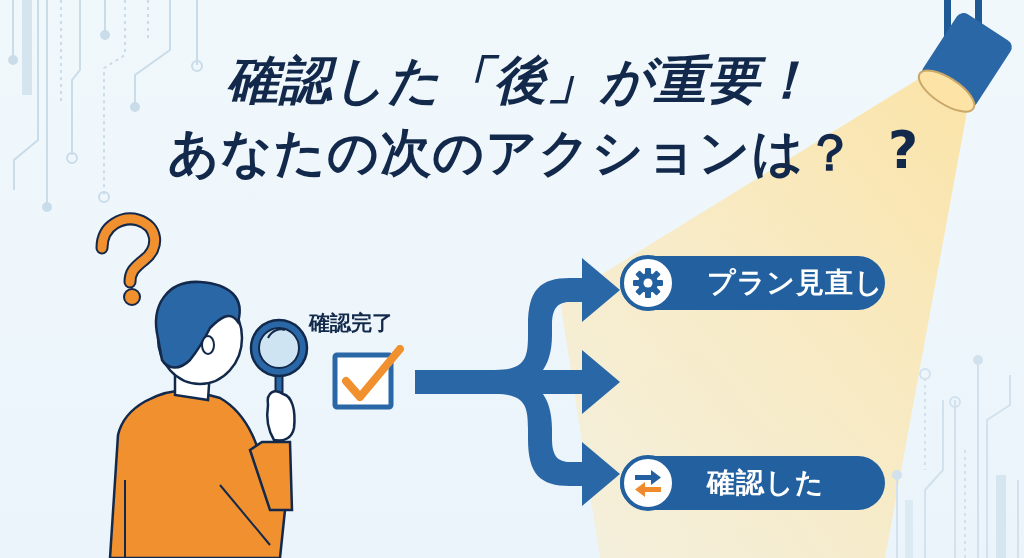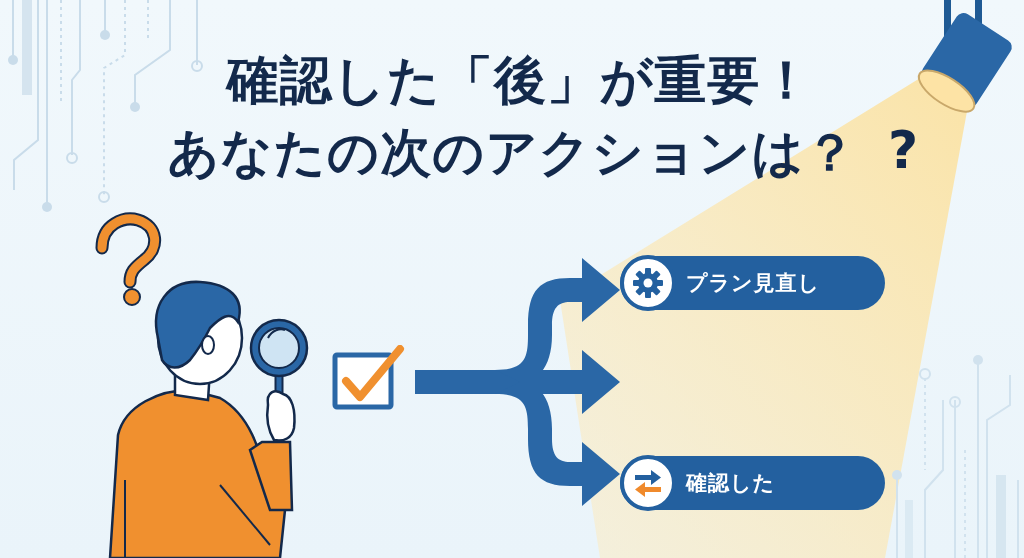--- a/index.html
+++ b/index.html
@@ -1,26 +1,26 @@
 <!DOCTYPE html>
 <html><head>
 <meta charset="utf-8">
 <style>
   html, body { margin:0; padding:0; }
   body { width:1024px; height:558px; overflow:hidden; background:#eef6fb; font-family:"DejaVu Sans", sans-serif; }
   .stage { position:relative; width:1024px; height:558px; background:linear-gradient(180deg,#f1f8fc 0%,#eaf4fa 100%); overflow:hidden; }
   .bg-svg { position:absolute; left:0; top:0; }
   .title { position:absolute; left:0; width:1024px; text-align:center; color:#13294b; font-weight:bold; letter-spacing:1px; }
-  .title.l1 { top:48px; font-size:52px; line-height:64px; padding-left:16px; box-sizing:border-box; }
+  .title.l1 { top:48px; font-size:52px; line-height:64px; padding-left:16px; box-sizing:border-box;font-style:italic; }
   .title.l2 { top:120px; font-size:51px; line-height:66px; box-sizing:border-box; }
   .confirm-label { position:absolute; left:309px; top:309px; font-size:21px; font-weight:bold; color:#13294b; }
   .pill { position:absolute; left:620px; height:54px; width:265px; background:#23609f; border-radius:27px; color:#fff; cursor:pointer; }
   .pill .circle { position:absolute; left:0; top:-1px; width:56px; height:56px; border-radius:50%; background:#fff; border:4px solid #23609f; box-sizing:border-box; }
   .pill .circle svg { position:absolute; left:8px; top:8px; }
-  .pill .label { position:absolute; left:66px; top:0; line-height:54px; font-size:21px; font-weight:bold; letter-spacing:1px; }
+  .pill .label { position:absolute; left:87px; top:0; line-height:54px; font-size:28px; font-weight:bold; letter-spacing:1px; }
 </style>
 </head>
 <body>
 
 <div class="stage">
 
   <svg class="bg-svg" width="1024" height="558">
     <defs>
       <linearGradient id="beam" x1="1" y1="0" x2="0" y2="1">
         <stop offset="0" stop-color="#fbe2a2" stop-opacity="0.95"></stop>
@@ -121,20 +121,21 @@
       <line x1="199" y1="160" x2="199" y2="198" stroke="#13294b" stroke-width="9"></line>
       <line x1="199" y1="160" x2="199" y2="198" stroke="#2a67a6" stroke-width="5"></line>
       <circle cx="199" cy="138" r="28" fill="#2a67a6" stroke="#13294b" stroke-width="2.5"></circle>
       <circle cx="199" cy="138" r="20" fill="#cfe4f3" stroke="#13294b" stroke-width="2"></circle>
       <path d="M188,128 C192,120 200,118 205,120" stroke="#13294b" stroke-width="2" fill="none"></path>
     </g>
 
     <path d="M188,195 C186,182 195,178 203,184 C212,186 216,200 214,218 C212,228 204,232 194,230 C188,220 186,208 188,195 Z" fill="#fff" stroke="#13294b" stroke-width="2.5"></path>
   </svg>
 
+  <div class="confirm-label">確認完了</div>
   <svg style="position:absolute;left:330px;top:345px" width="80" height="70">
     <rect x="5" y="10" width="56" height="52" fill="#fff" stroke="#2a67a6" stroke-width="5" rx="2"></rect>
     <polyline points="16,36 30,52 70,4" stroke="#f0902f" stroke-width="8" fill="none" stroke-linecap="round" stroke-linejoin="round"></polyline>
   </svg>
 
   <svg style="position:absolute;left:410px;top:240px" width="215" height="280">
     <g fill="#2a67a6">
       <rect x="5" y="130" width="110" height="24"></rect>
       <path d="M85,130 C115,130 118,118 118,95 L118,85 C118,50 130,38 160,38 L180,38 L180,62 L160,62 C148,62 142,68 142,85 L142,95 C142,130 125,142 110,142 Z"></path>
       <path d="M85,154 C115,154 118,166 118,189 L118,199 C118,234 130,246 160,246 L180,246 L180,222 L160,222 C148,222 142,216 142,199 L142,189 C142,154 125,142 110,142 Z"></path>

